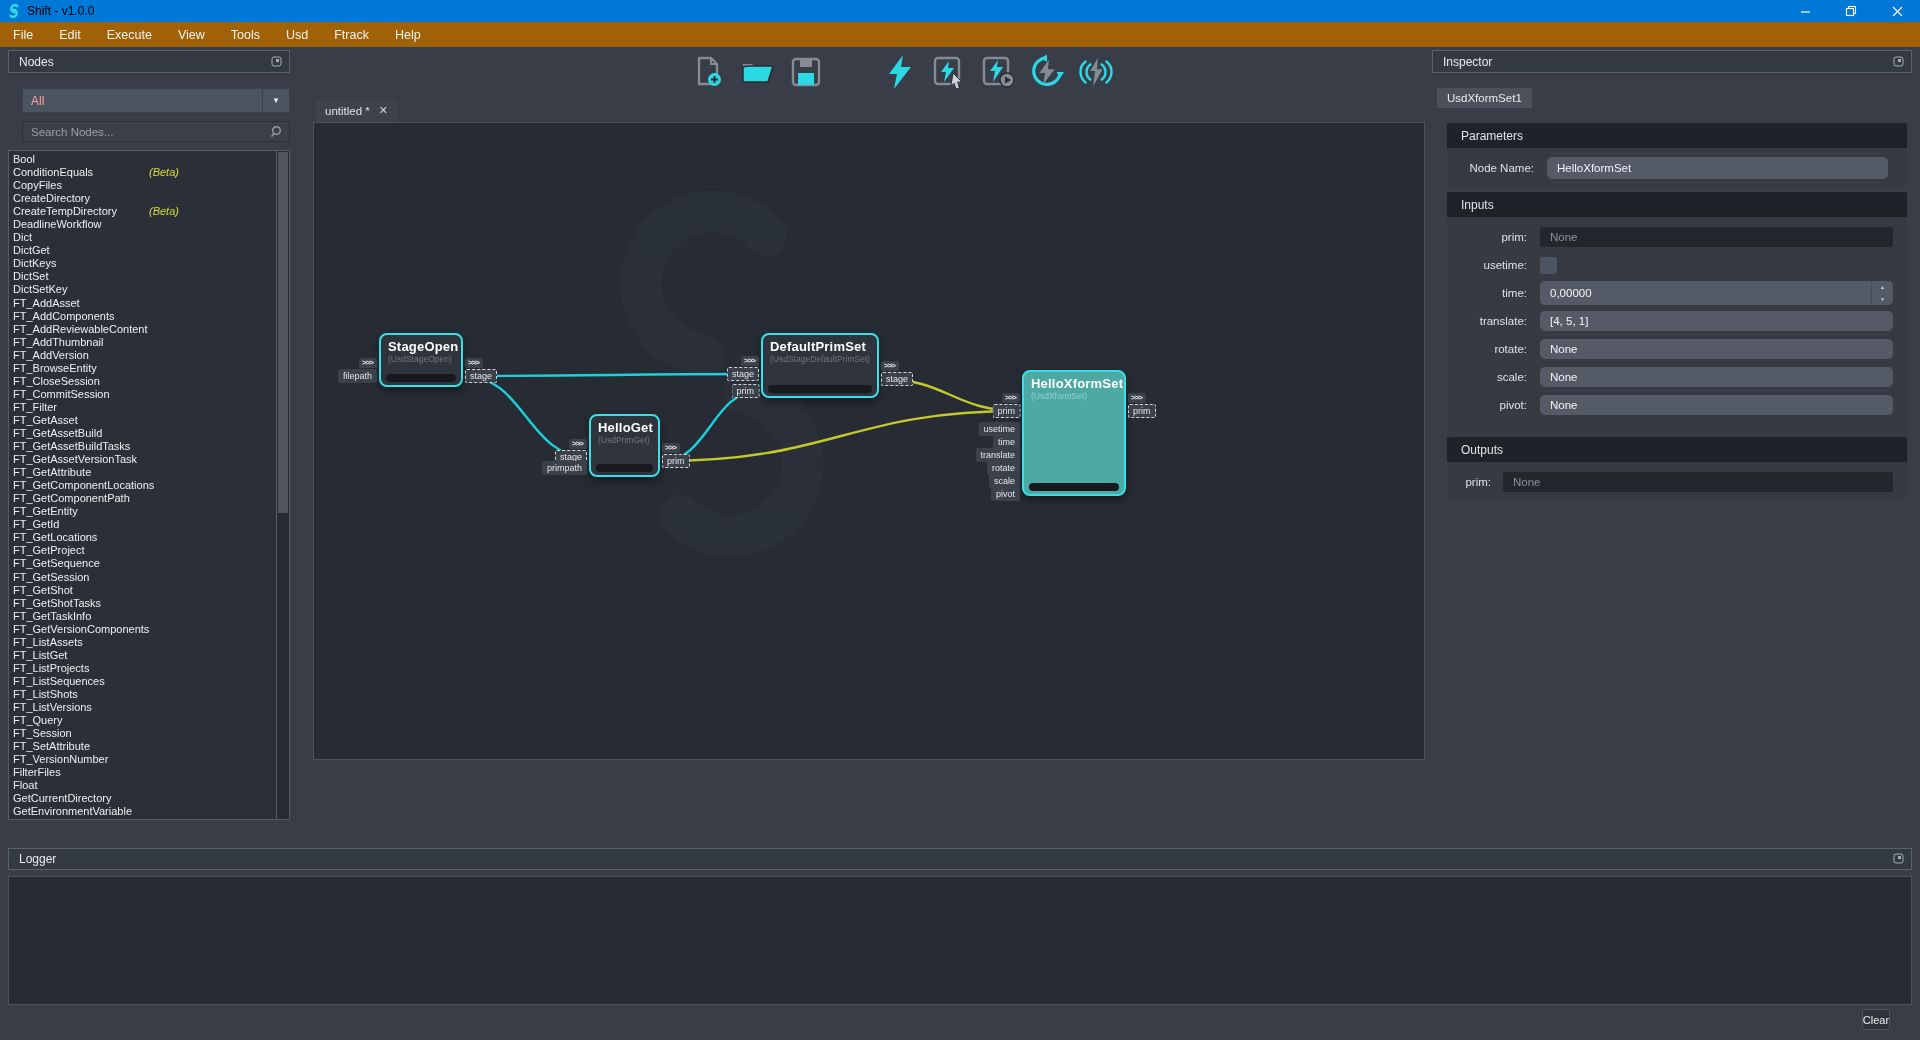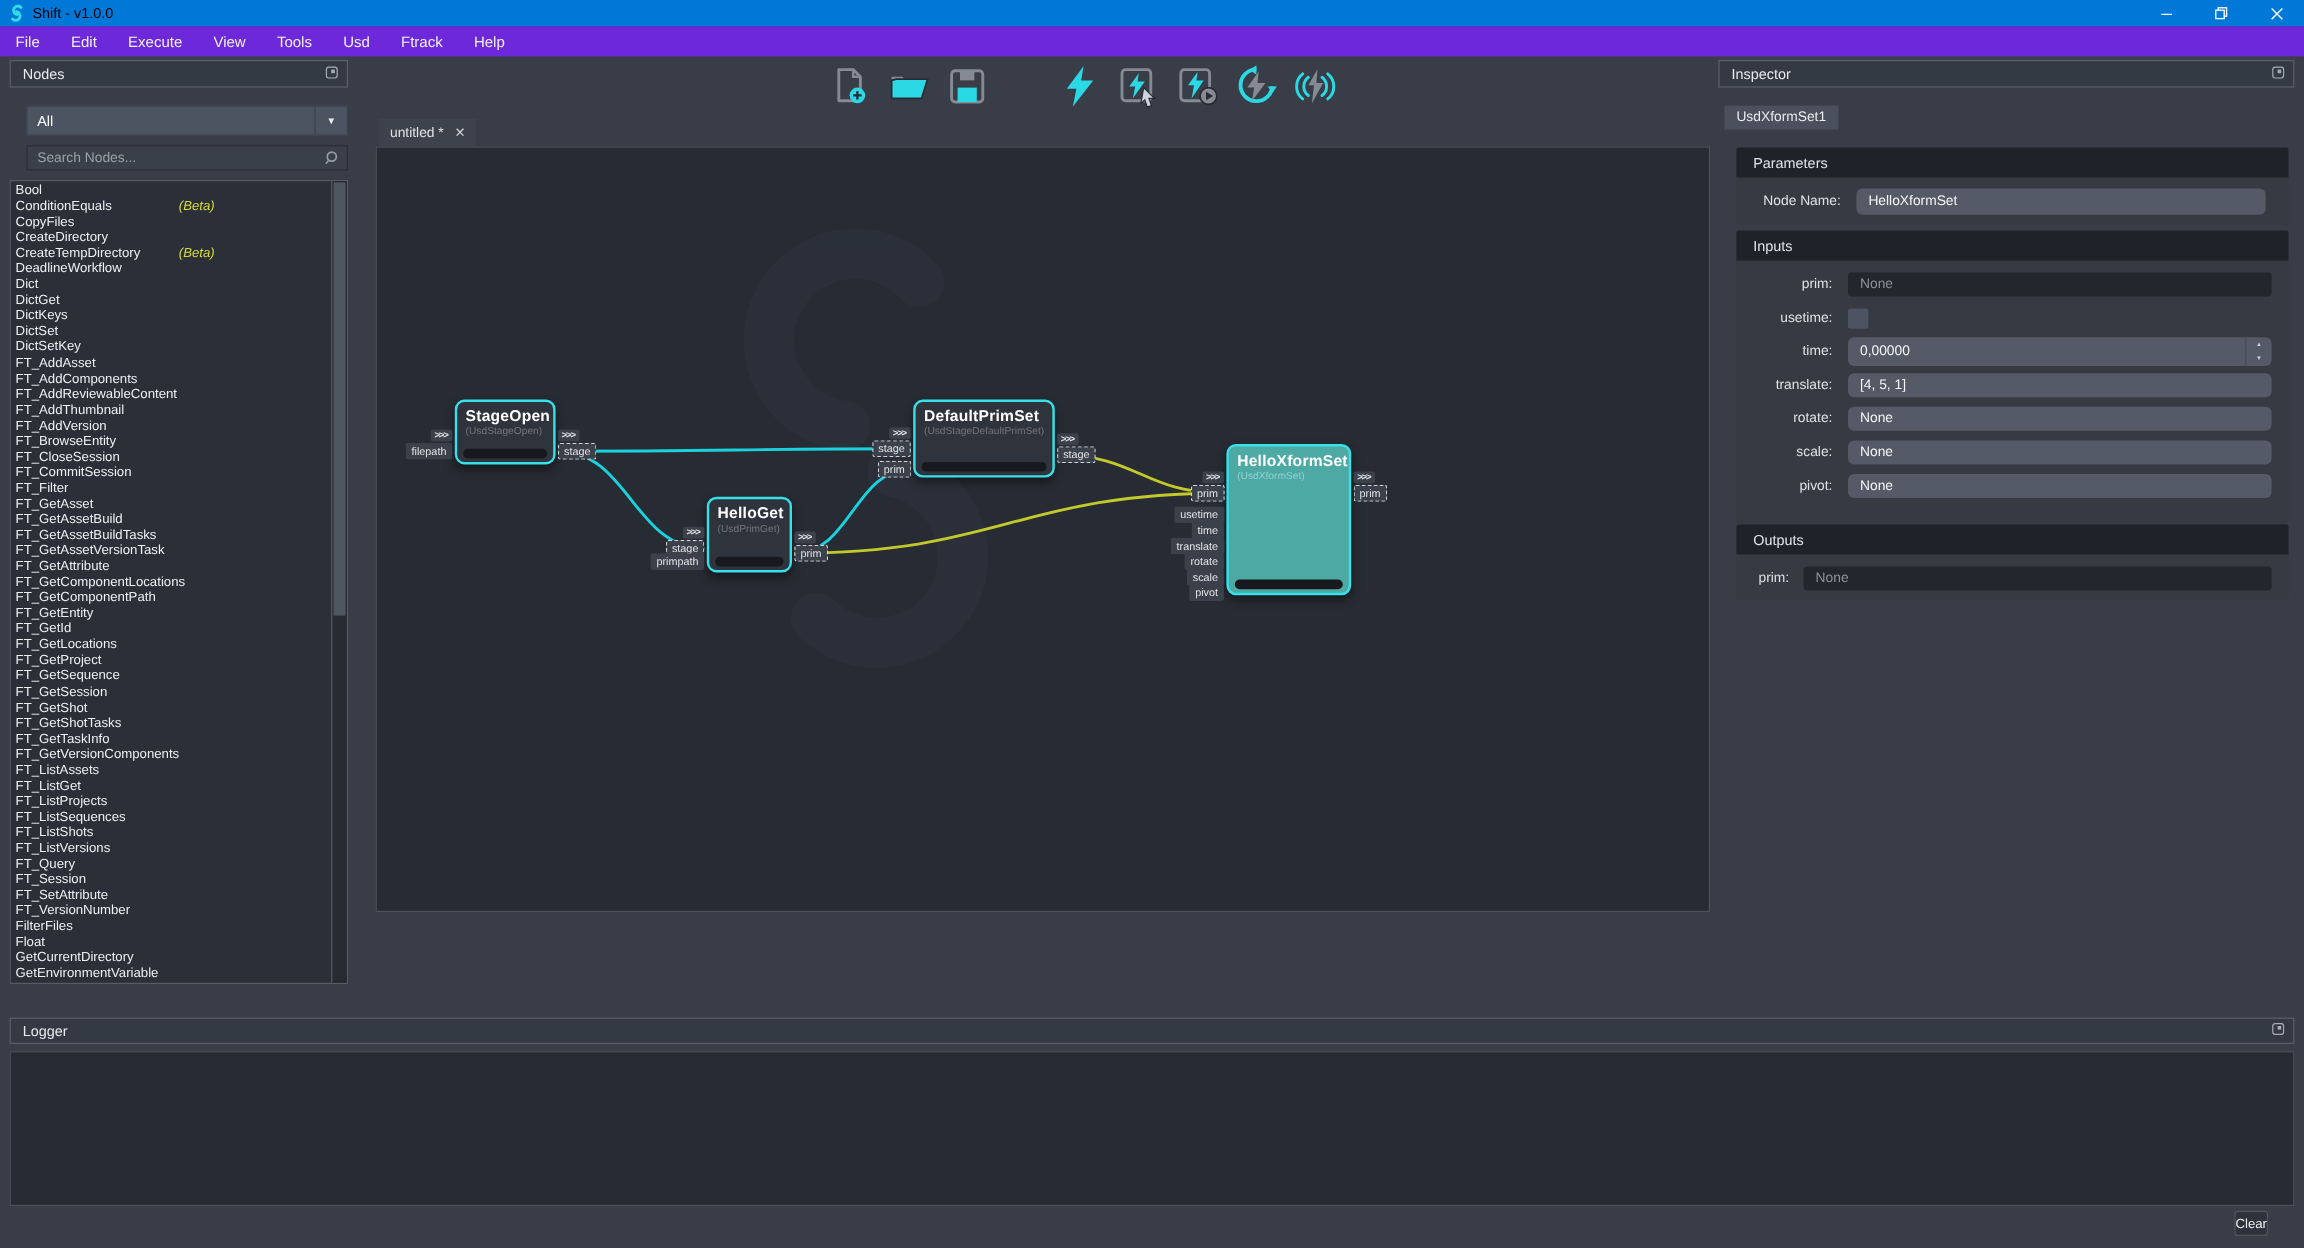--- a/index.html
+++ b/index.html
@@ -9,33 +9,33 @@
 
   
   .titlebar{position:absolute;left:0;top:0;width:1920px;height:22px;background:#0078d7;
             display:flex;align-items:center;}
   .titlebar .t-title{font-size:12px;color:#000000;margin-left:6px;}
   .t-logo{margin-left:7px;display:flex;align-items:center;}
   .wbtns{position:absolute;right:0;top:0;height:22px;display:flex;}
   .wbtn{width:46px;height:22px;display:flex;align-items:center;justify-content:center;}
 
   
-  .menubar{position:absolute;left:0;top:22px;width:1920px;height:25px;background:#6d28d9;
+  .menubar{position:absolute;left:0;top:22px;width:1920px;height:25px;background:#a16207;
            display:flex;align-items:flex-start;}
   .menu-item{font-size:12.5px;color:#f0f2f4;padding:0 13px;height:25px;display:flex;align-items:center;}
 
   
   .pbox{position:absolute;background:#343a44;border:1px solid #5b616b;box-sizing:border-box;}
   .phead-label{position:absolute;left:10px;top:50%;transform:translateY(-50%);font-size:12px;color:#e8ebee;}
   .popout{position:absolute;right:7px;top:50%;transform:translateY(-50%);}
 
   
   .dropdown{position:absolute;left:22px;top:88px;width:268px;height:25px;background:#4c5361;
             border:1px solid #3c424d;box-sizing:border-box;display:flex;align-items:center;}
-  .dropdown .dval{font-size:12px;color:#ffffff;margin-left:8px;flex:1;}
+  .dropdown .dval{font-size:12px;color:#fca5a5;margin-left:8px;flex:1;}
   .dropdown .darr{width:26px;height:100%;display:flex;align-items:center;justify-content:center;
                   border-left:1px solid #3c424d;font-size:8px;color:#e8eaed;}
   .searchbox{position:absolute;left:22px;top:121px;width:268px;height:21px;background:#3a4049;
              border:1px solid #2b2f36;box-sizing:border-box;display:flex;align-items:center;}
   .searchbox .ph{font-size:11.5px;color:#99a0a8;margin-left:8px;flex:1;}
   .listbox{position:absolute;left:8px;top:150px;width:282px;height:670px;background:#2b2f38;
            border:1px solid #565c66;box-sizing:border-box;padding-left:12px;}
   .nlist{position:absolute;left:0;top:2px;right:13px;bottom:2px;overflow:hidden;}
   .nrow{position:relative;height:13.05px;line-height:13px;font-size:11px;color:#edf0f2;padding-left:4px;white-space:nowrap;}
   .nrow .beta{position:absolute;left:140px;top:0;font-style:italic;color:#d6da3a;font-size:11px;}

